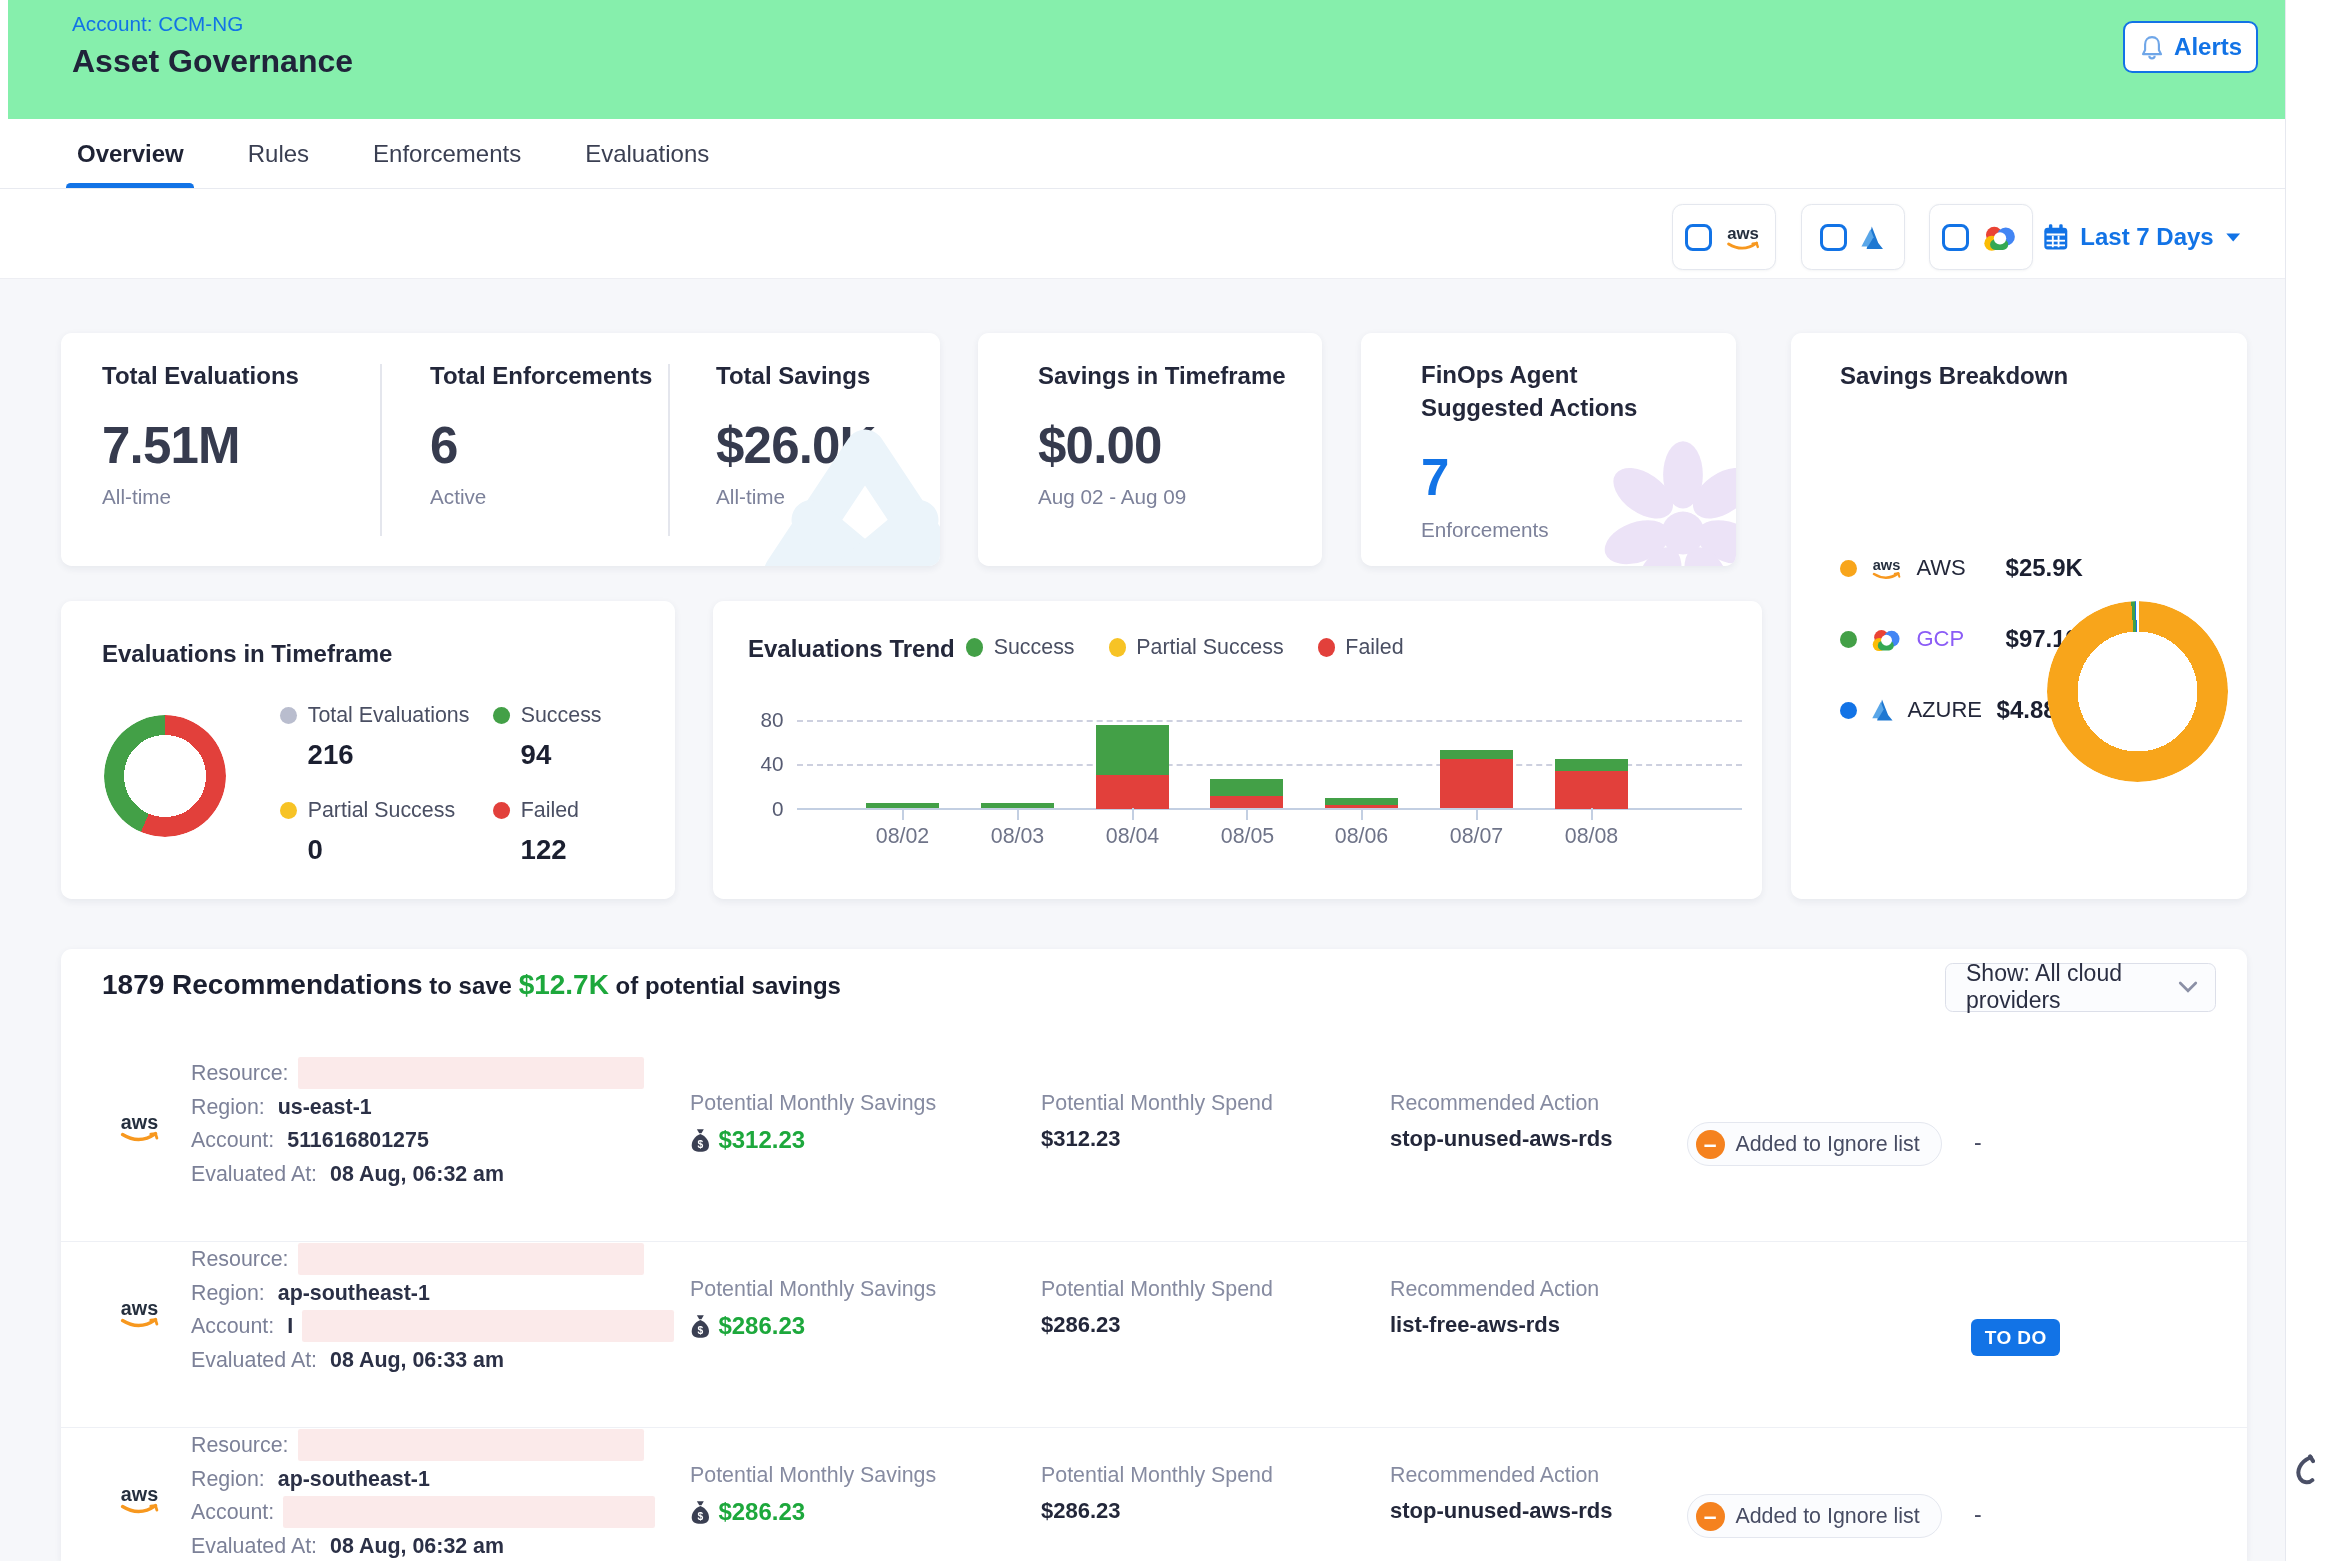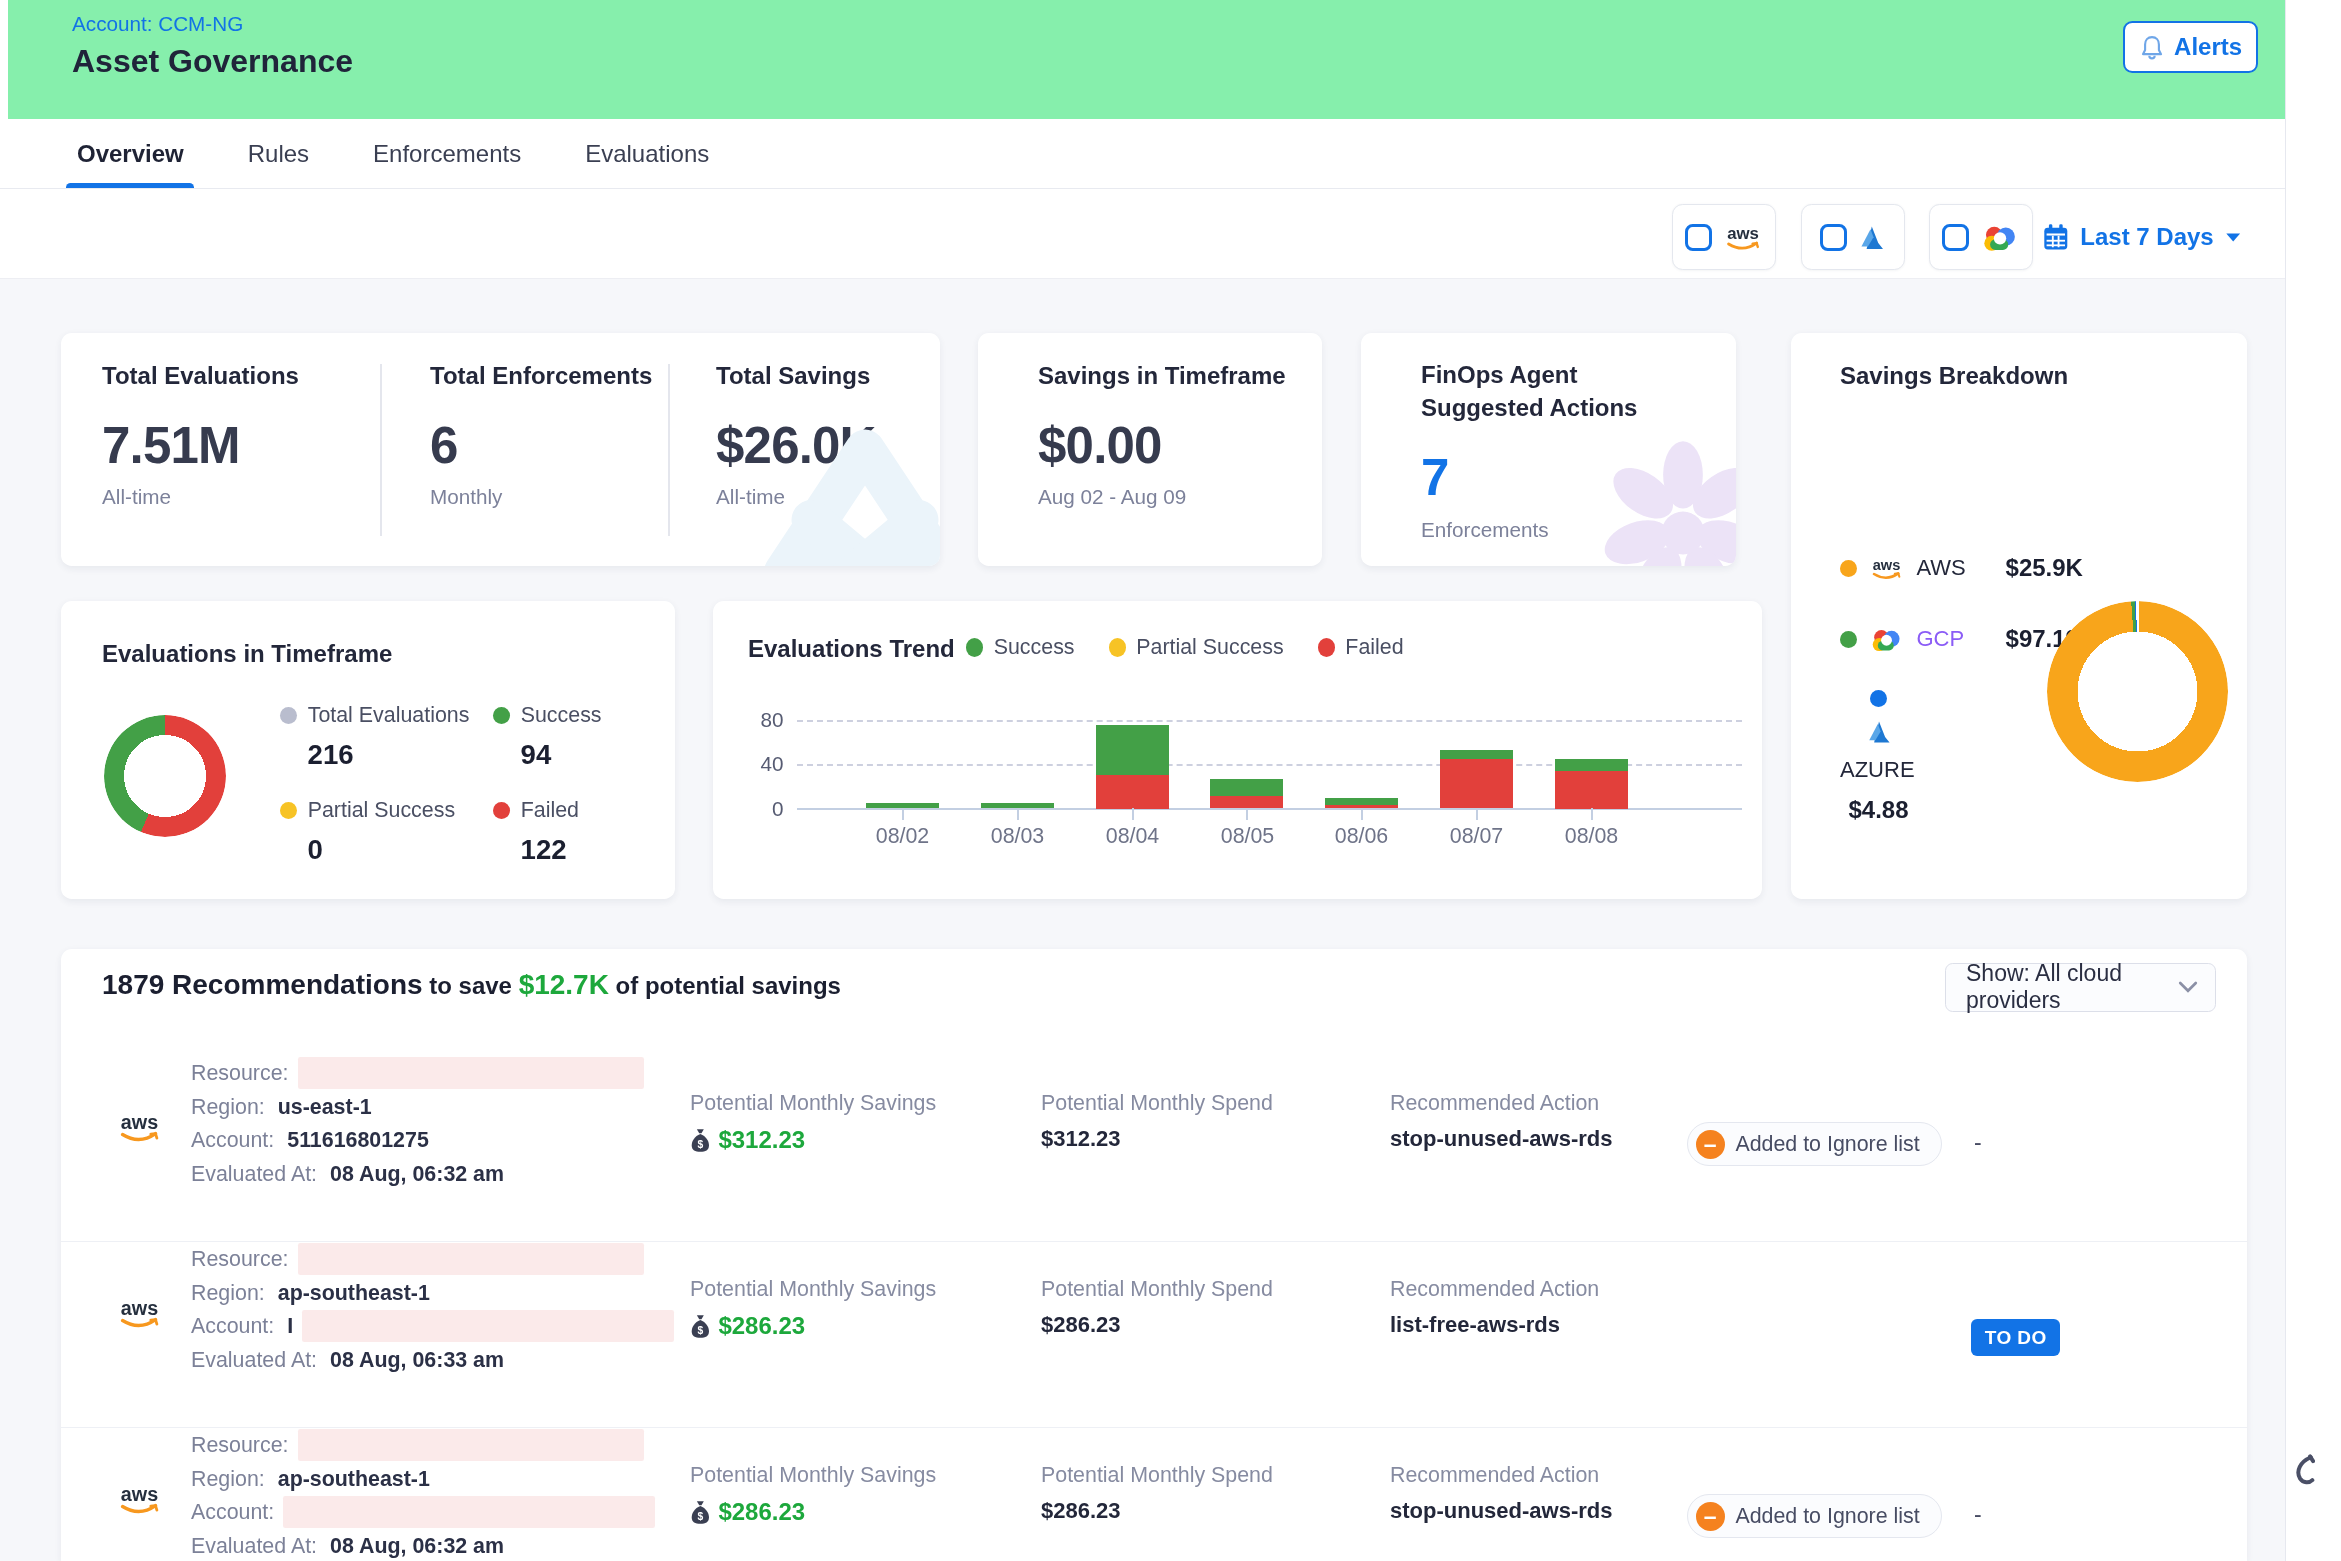--- a/index.html
+++ b/index.html
@@ -182,21 +182,21 @@
 
 <div class="card" id="kpi-card" style="left:61px; top:333px; width:879px; height:233px;">
     <div class="kpi-col" style="left: 0px; width: 319px;">
       <div class="kpi-label" style="left: 41px;">Total Evaluations</div>
       <div class="kpi-value" style="left: 41px;">7.51M</div>
       <div class="kpi-sub" style="left: 41px;">All-time</div>
     </div>
     <div class="kpi-col" style="left: 319px; width: 288px;">
       <div class="kpi-label" style="left: 50px;">Total Enforcements</div>
       <div class="kpi-value" style="left: 50px;">6</div>
-      <div class="kpi-sub" style="left: 50px;">Monthly</div>
+      <div class="kpi-sub" style="left: 50px;">Active</div>
     </div>
     <div class="kpi-divider" style="left: 319px;"></div>
     <div class="kpi-col" style="left: 607px; width: 272px;">
       <div class="kpi-label" style="left: 48px;">Total Savings</div>
       <div class="kpi-value" style="left: 48px;">$26.0K</div>
       <div class="kpi-sub" style="left: 48px;">All-time</div>
     </div>
     <div class="kpi-divider" style="left: 607px;"></div>
     <div class="abs" style="left: 689px; top: 92px;"><svg width="230" height="176" viewBox="0 0 150 115">
         <g fill="none" stroke="#EBF4FA" stroke-width="26" stroke-linejoin="round" stroke-linecap="round">
@@ -255,21 +255,21 @@
             <circle cx="17" cy="17" r="10" fill="#EA4335"></circle>
             <circle cx="31" cy="19" r="11" fill="#4285F4"></circle>
             <circle cx="14" cy="27" r="9" fill="#FBBC05"></circle>
             <rect x="12" y="22" width="22" height="13" rx="6.5" fill="#34A853"></rect>
             <circle cx="24" cy="21" r="7.5" fill="#fff"></circle>
           </svg>
         </span>
         <span style="font-size: 22px; color: #8b5cf6; width: 77px;">GCP</span>
         <span style="font-size: 24px; font-weight: bold; color: rgb(27, 31, 48);">$97.19</span>
       </div>
-      <div class="abs" style="left: 49px; top: 357px; height: 40px; display: flex; align-items: center; gap: 12.2px; flex-direction: column;">
+      <div class="abs" style="left: 49px; top: 357px; height: 40px; display: flex; align-items: center; gap: 12.2px;">
         <span class="dot" style="width: 17px; height: 17px; background: rgb(18, 115, 230);"></span>
         <span style="display: flex;">
           <svg width="26" height="26" viewBox="0 0 32 32">
             <path d="M16 3 L23.5 22 L29 29 H10 Z" fill="#1E78D2"></path>
             <path d="M14.5 6 L4 26 H11.5 L18 15.5 Z" fill="#59A6E8"></path>
           </svg>
         </span>
         <span style="font-size: 22px; color: rgb(35, 39, 58); width: 77px;">AZURE</span>
         <span style="font-size: 24px; font-weight: bold; color: rgb(27, 31, 48);">$4.88</span>
       </div>

